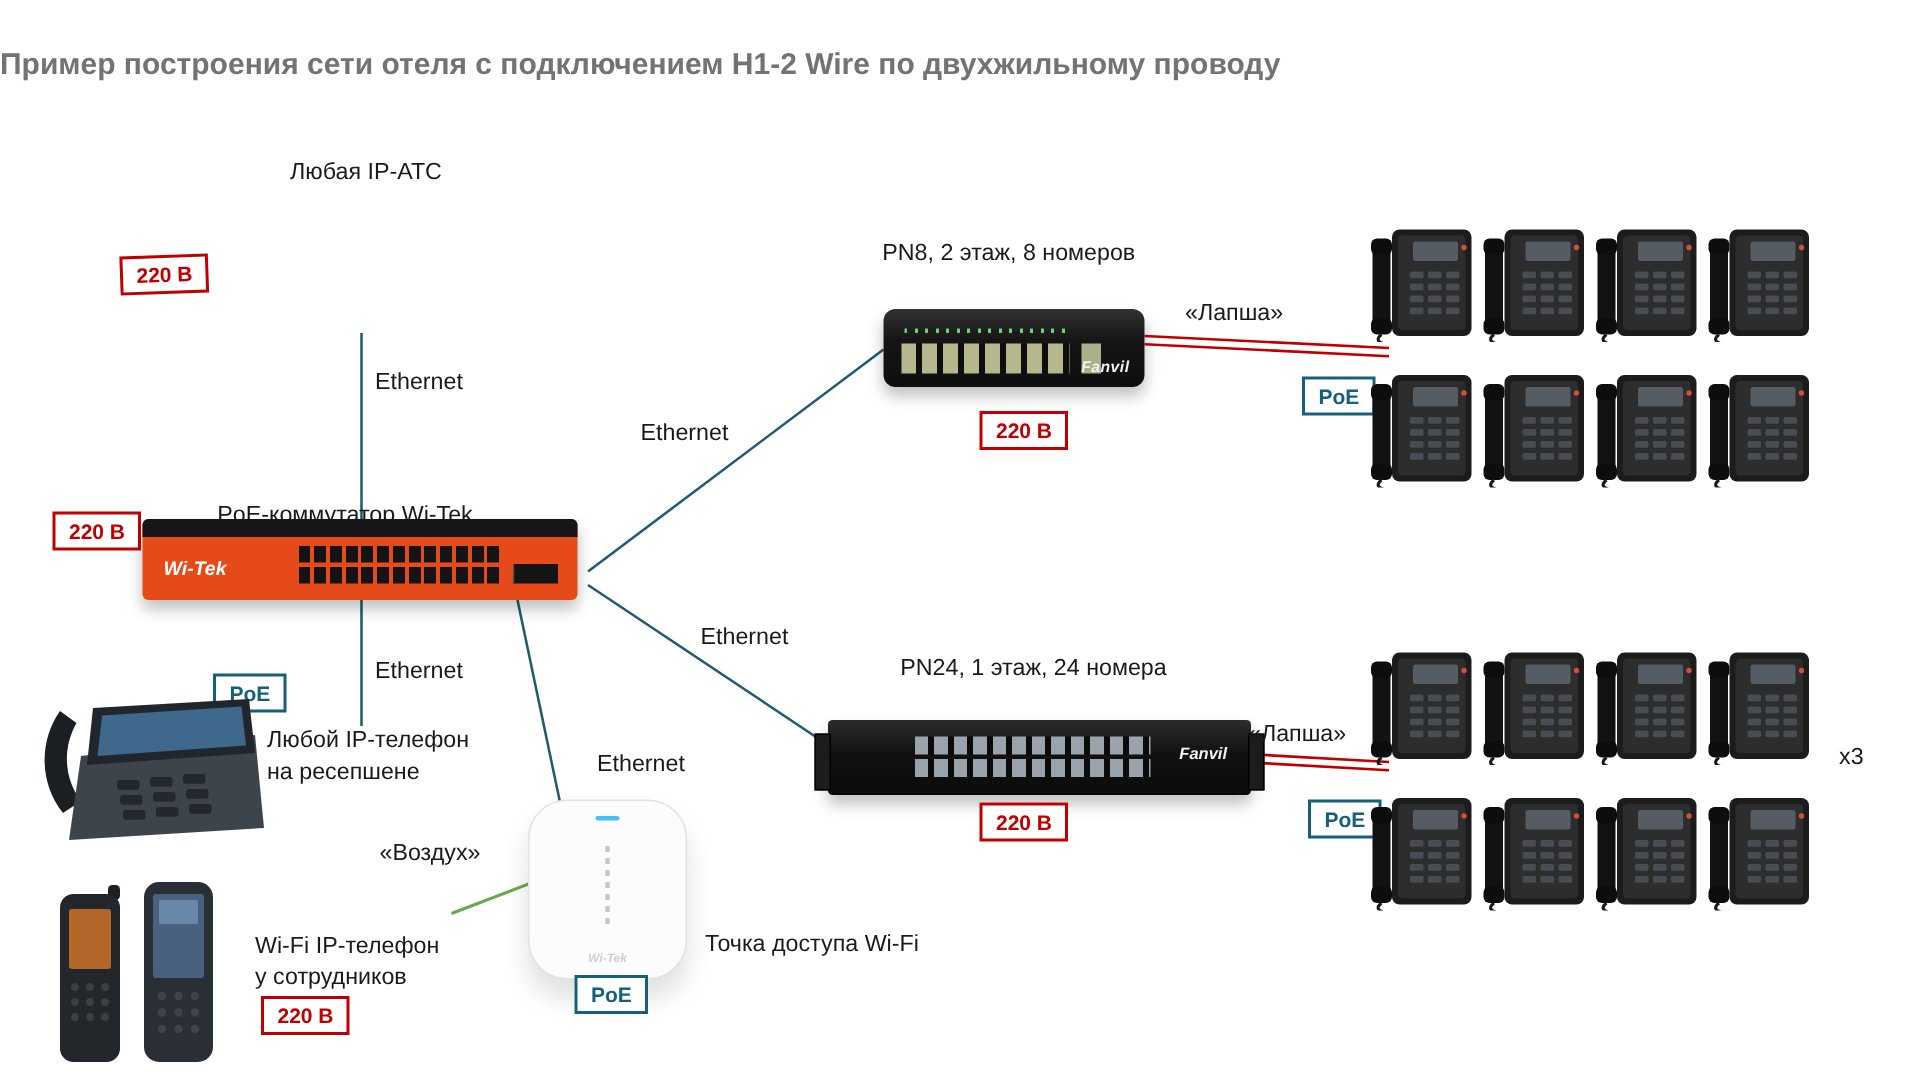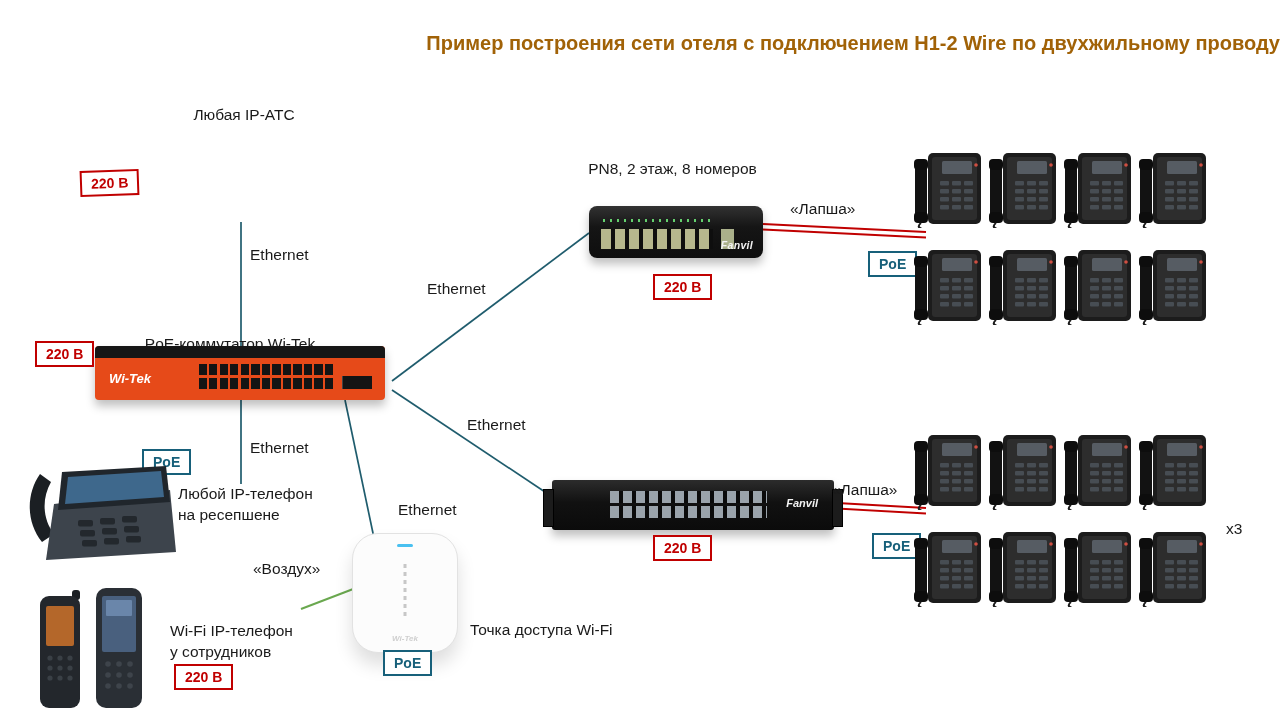--- a/index.html
+++ b/index.html
@@ -1,41 +1,41 @@
 <!DOCTYPE html>
 <html><head>
 <meta charset="utf-8">
 <style>
   html,body{margin:0;padding:0;background:#fff;}
   body{font-family:"Liberation Sans",sans-serif;color:#1a1a1a;}
   #stage{position:relative;width:1280px;height:720px;background:#fff;overflow:hidden;margin:0 auto;}
   #wires{position:absolute;left:0;top:0;width:1280px;height:720px;pointer-events:none;}
 
-  .title{position:absolute;left:0;right:0;top:32px;text-align:right;font-size:20px;font-weight:700;color:#a16207;}
+  .title{position:absolute;left:0;right:0;top:32px;text-align:left;font-size:20px;font-weight:700;color:#737373;}
 
   .lbl{position:absolute;font-size:15.5px;color:#1a1a1a;}
   .center{text-align:center;}
   .pre{white-space:pre-line;line-height:1.35;}
 
   .pbx-lbl{left:158px;top:106px;width:172px;}
   .core-lbl{left:75px;top:308px;width:310px;margin-top:27px;}
   .eth-pbx{left:250px;top:246px;}
   .eth-pn8{left:427px;top:280px;}
   .eth-pn24{left:467px;top:416px;}
   .eth-rec{left:250px;top:439px;}
   .eth-ap{left:398px;top:501px;}
   .rec-lbl{left:178px;top:484px;}
   .wifi-lbl{left:170px;top:610px;margin-top:11px;}
   .air-lbl{left:253px;top:560px;}
   .ap-lbl{left:470px;top:621px;}
   .pn8-lbl{left:565px;top:160px;width:215px;text-align:center;}
   .pn24-lbl{left:578px;top:437px;width:222px;}
   .lapsha8{left:790px;top:200px;}
   .lapsha24{left:832px;top:481px;}
-  .x3{left:1226px;top:496px;margin-top:24px;}
+  .x3{left:1226px;top:496px;}
 
   .badge{position:absolute;background:#fff;border:2px solid;font-weight:700;font-size:14px;padding:2px 9px;line-height:1.3;}
   .badge.power{color:#c00000;border-color:#c00000;}
   .badge.poe{color:#17607a;border-color:#17607a;}
   .b-pbx{left:80px;top:170px;transform:rotate(-2deg);}
   .b-core{left:35px;top:341px;}
   .b-pn8{left:653px;top:274px;}
   .b-pn24{left:653px;top:535px;}
   .b-wifi{left:174px;top:664px;}
   .p-rec{left:142px;top:449px;}
@@ -259,20 +259,21 @@
         <use href="#desk-phone"></use>
       </svg>
     <svg viewBox="0 0 70 80">
         <use href="#desk-phone"></use>
       </svg>
     <svg viewBox="0 0 70 80">
         <use href="#desk-phone"></use>
       </svg>
   </div>
 
+  <div class="lbl center pn24-lbl">PN24, 1 этаж, 24 номера</div>
   <div class="dev pn24-dev">
     <div class="pn24-ports">
         <div class="row"></div>
         <div class="row"></div>
       </div>
     <div class="fanvil24">Fanvil</div>
   </div>
   <div class="badge power b-pn24">220 В</div>
   <div class="lbl lapsha24">«Лапша»</div>
   <div class="badge poe p-pn24">PoE</div>

